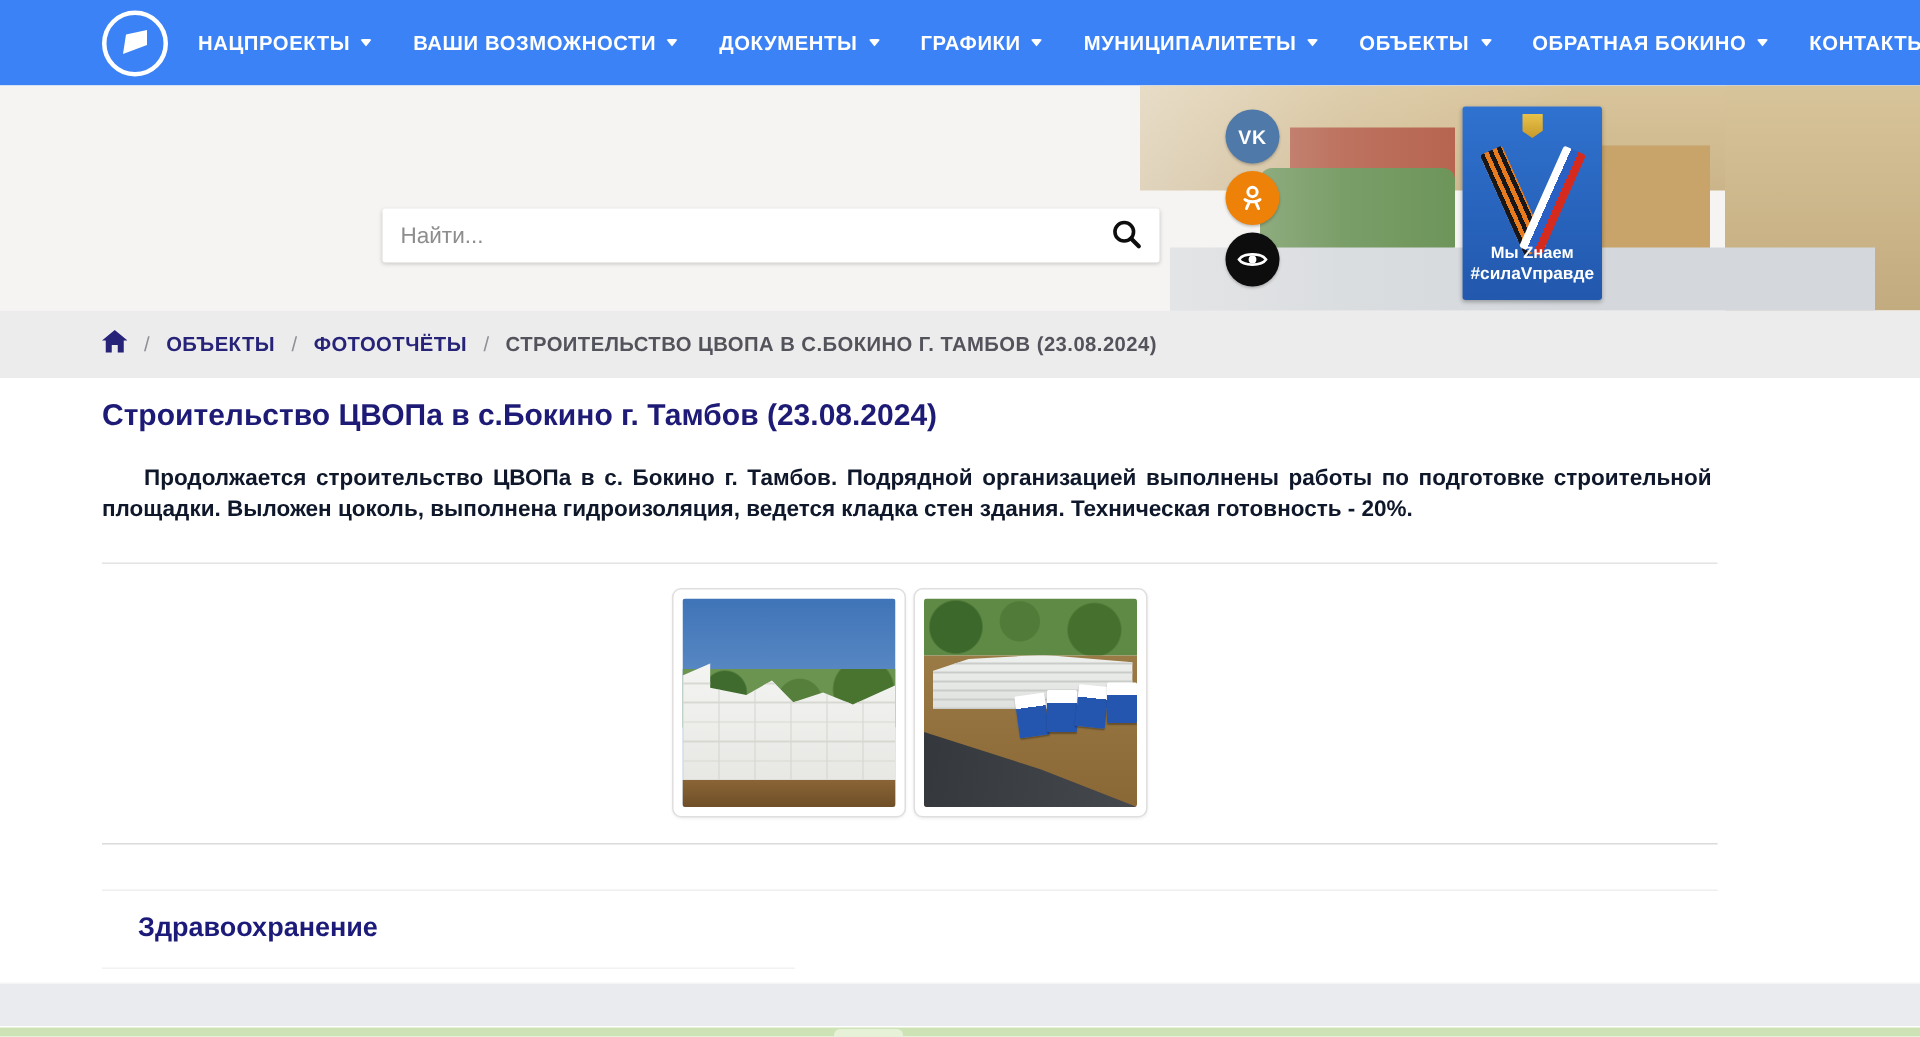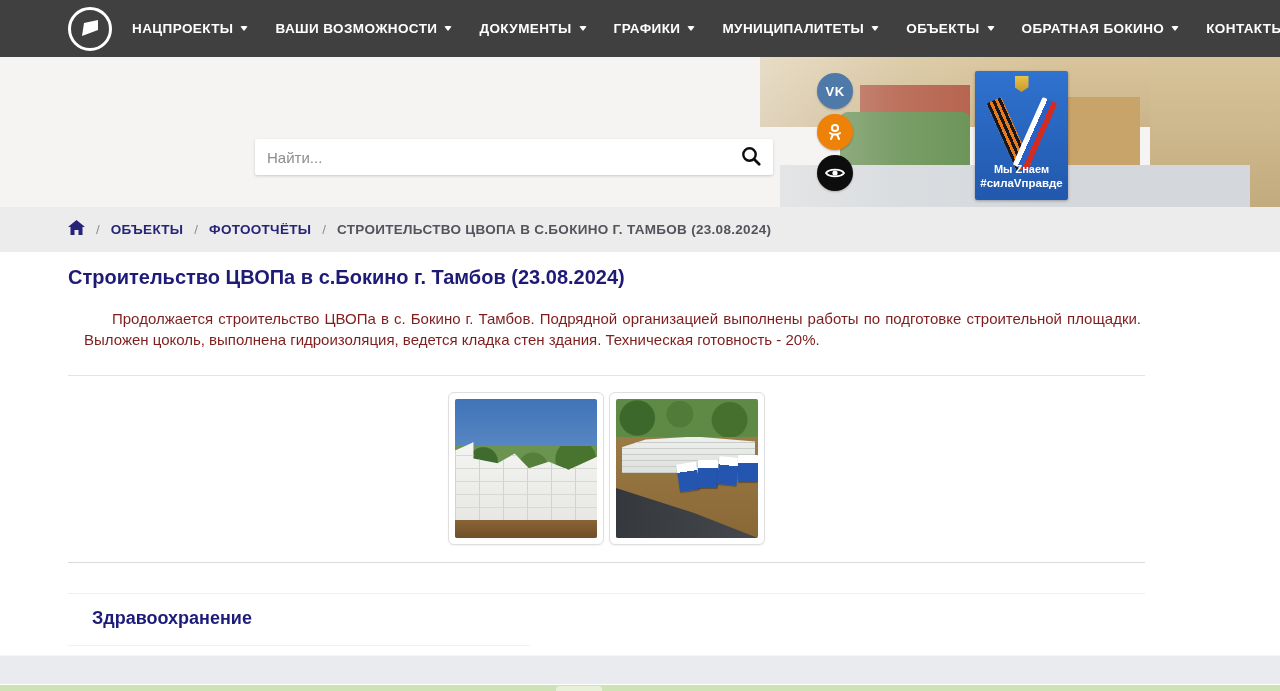--- a/index.html
+++ b/index.html
@@ -1,20 +1,20 @@
 <!DOCTYPE html>
 <html><head>
 <meta charset="utf-8">
 <style>
   * { box-sizing: border-box; margin: 0; padding: 0; }
   html,body { width:1280px; height:691px; overflow:hidden; }
   body { font-family:"Liberation Sans", sans-serif; background:#fbfbfc; position:relative; }
 
   
-  .topnav { height:57px; background:#404040; display:flex; align-items:center; padding-left:68px; }
+  .topnav { height:57px; background:#3b82f6; display:flex; align-items:center; padding-left:68px; }
   .topnav .brand-circle { width:44px; height:44px; border-radius:50%; border:3px solid #fff; display:flex; align-items:center; justify-content:center; margin-right:20px; flex:0 0 auto; }
   .topnav ul { list-style:none; display:flex; align-items:center; }
   .topnav li { display:flex; align-items:center; margin-right:27px; cursor:pointer; }
   .topnav li span.lbl { color:#fff; font-size:13.5px; font-weight:700; letter-spacing:.4px; white-space:nowrap; }
   .chev { width:0; height:0; border-left:4.5px solid transparent; border-right:4.5px solid transparent; border-top:5.5px solid #fff; margin-left:7px; border-radius:2px; }
 
   
   .header { position:relative; height:150px; background:#f6f4f2; overflow:hidden; }
   .city { position:absolute; inset:0; }
   .city div { position:absolute; }
@@ -54,21 +54,21 @@
 
   
   .breadcrumbs { height:45px; background:#edecec; display:flex; align-items:center; padding-left:68px; gap:11px; font-size:13.5px; font-weight:700; }
   .breadcrumbs .sep { color:#8f8f97; font-weight:400; }
   .breadcrumbs a { color:#262379; text-decoration:none; letter-spacing:.3px; cursor:pointer; }
   .breadcrumbs .current { color:#53535c; letter-spacing:.3px; font-weight:600; }
 
   
   .content { position:relative; background:#fff; height:403px; }
   .content h1 { position:absolute; left:68px; top:14px; font-size:20px; font-weight:800; color:#1e1b77; }
-  .content .body-text { position:absolute; left:84px; right:139px; top:56px; font-size:15px; line-height:1.4; color:#7f1d1d; text-align:justify; text-indent:28px; }
+  .content .body-text { position:absolute; left:68px; right:139px; top:56px; font-size:15px; line-height:1.4; color:#0f172a; text-align:justify; text-indent:28px;font-weight:bold; }
   .divider { position:absolute; left:68px; right:135px; height:0; border-top:1px solid #e4e2e2; }
   .d1 { top:123px; } .d2 { top:310px; border-top-color:#dcdada; } .d3 { top:341px; border-top-color:#f0eeee; }
   .d4 { top:393px; right:750px; border-top-color:#f3f1f1; }
 
   .photos { position:absolute; top:140px; left:448px; display:flex; gap:5px; }
   .photo-card { width:156px; height:153px; background:#fff; border:1px solid #e0dede; border-radius:6px; padding:6px; cursor:pointer; box-shadow:0 1px 2px rgba(0,0,0,.06); }
   .photo { position:relative; width:100%; height:100%; overflow:hidden; border-radius:2px; }
   .photo div { position:absolute; }
   
   .p1-sky { inset:0; background:linear-gradient(#3f74b8,#86abd6); }

